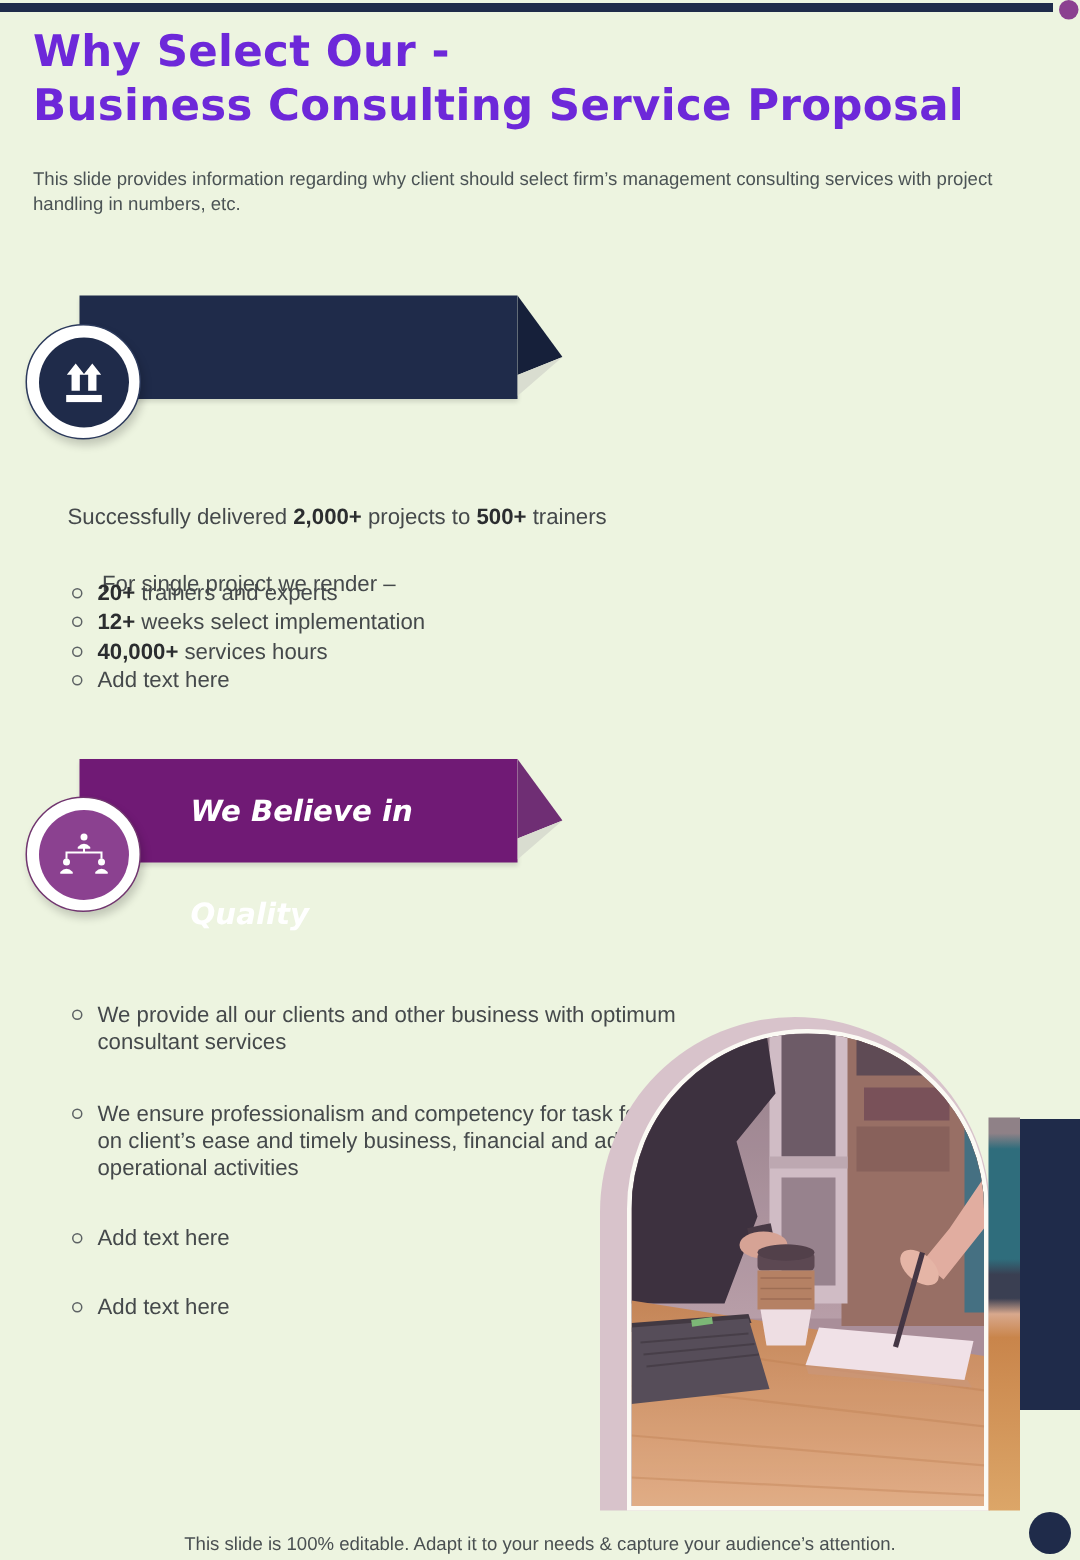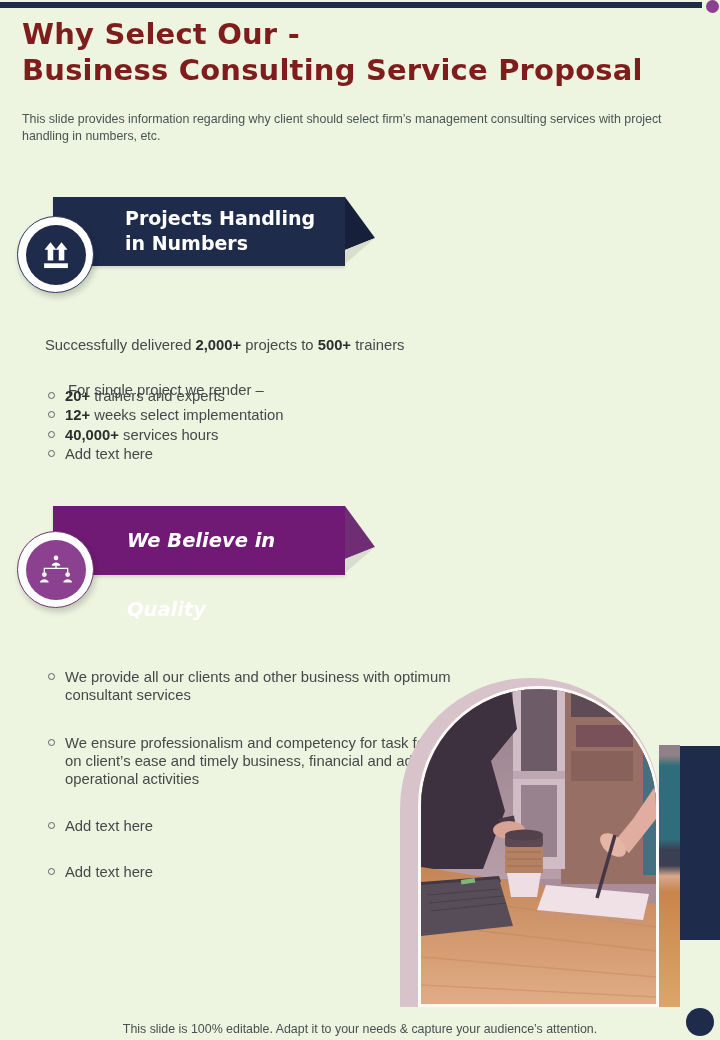--- a/index.html
+++ b/index.html
@@ -8,21 +8,21 @@
     background:#edf4e0;overflow:hidden;
     font-family:"Liberation Sans",sans-serif;color:#45494b;
   }
   
   .top-bar{position:absolute;left:0;top:2px;width:702px;height:6px;background:#1f2b4a;}
   .top-dot{position:absolute;left:706px;top:0;width:13px;height:13px;border-radius:50%;background:#8b4190;}
   
   .title{
     position:absolute;left:22px;top:16px;margin:0;width:660px;
     font-family:"DejaVu Sans",sans-serif;font-weight:bold;
-    font-size:29px;line-height:36px;color:#7f1d1d;letter-spacing:.2px;
+    font-size:29px;line-height:36px;color:#6d28d9;letter-spacing:.2px;
   }
   .subtitle{
     position:absolute;left:22px;top:99px;width:676px;
     font-size:12.4px;line-height:16.5px;color:#4b5355;
   }
   
   .banner{position:absolute;left:53px;width:292px;height:69px;box-shadow:0 2px 3px rgba(0,0,0,.12);}
   .banner.navy{top:197px;background:#1f2b4a;}
   .banner.purple{top:506px;background:#701a75;}
   .banner-text{
@@ -87,21 +87,20 @@
 <div class="slide">
 
   <div class="top-bar"></div>
   <div class="top-dot"></div>
 
   <h1 class="title"><span>Why Select Our -</span><br><span>Business Consulting Service Proposal</span></h1>
 
   <p class="subtitle">This slide provides information regarding why client should select firm’s management consulting services with project handling in numbers, etc.</p>
 
   <div class="banner navy">
-    <div class="banner-text"><span>Projects Handling</span><br><span>in Numbers</span></div>
     <svg class="ribbon-end" viewBox="0 0 30 67" preserveAspectRatio="none">
       <polygon points="0,0 30,41 0,53" fill="#16203a"></polygon>
       <polygon points="0,53 30,41 0,67" fill="#d9ddd0"></polygon>
     </svg>
   </div>
   <div class="badge b-navy">
     <div class="inner">
       <svg width="38" height="38" viewBox="0 0 48 48">
         <polygon fill="#fff" points="17,8 24.5,17.5 20.5,17.5 20.5,31 13.5,31 13.5,17.5 9.5,17.5"></polygon>
         <polygon fill="#fff" points="31,8 38.5,17.5 34.5,17.5 34.5,31 27.5,31 27.5,17.5 23.5,17.5"></polygon>

